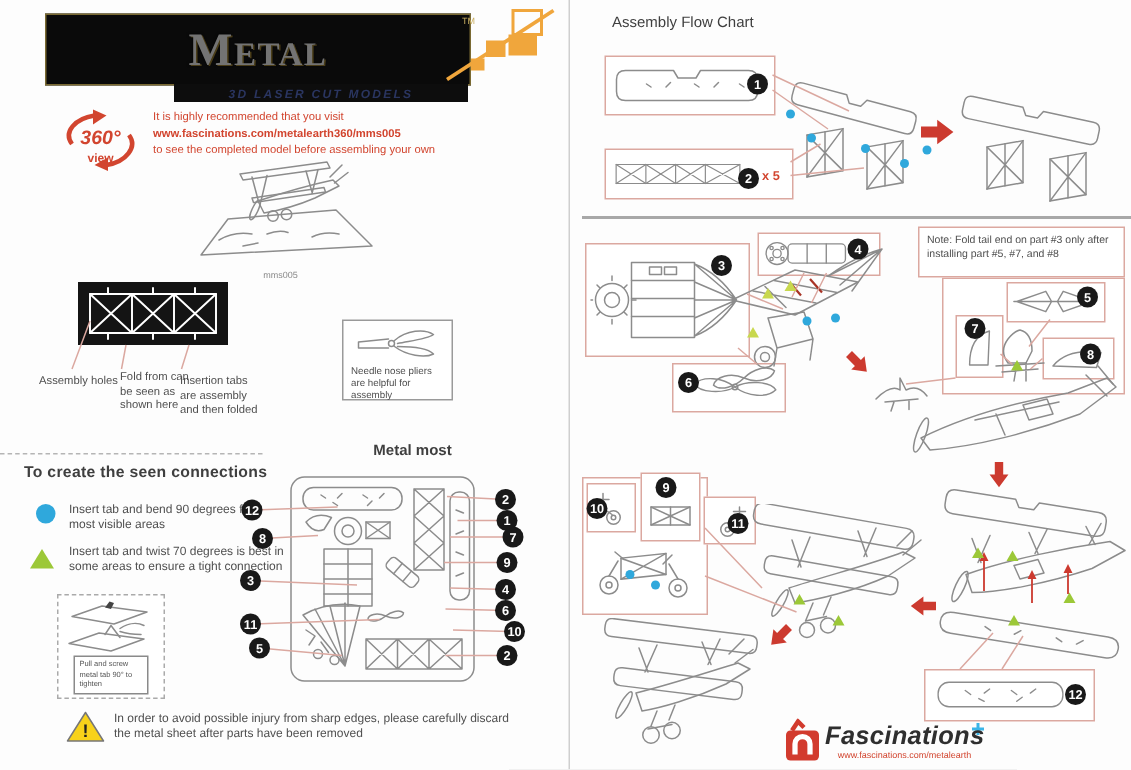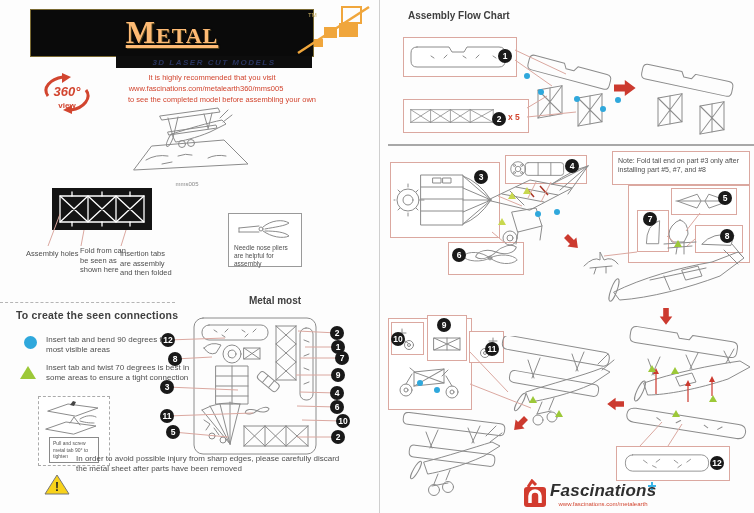--- a/index.html
+++ b/index.html
@@ -10,28 +10,28 @@
          font-size:8.5px;font-weight:700;line-height:14px;text-align:center;z-index:6;}
   .pbox{position:absolute;border:1px solid #dba8a0;background:#fff;z-index:1;}
   .gbox{position:absolute;border:1px solid #9a9a9a;background:#fff;z-index:1;}
   .art{position:absolute;z-index:2;}
   .ln{stroke:#8c8c8c;fill:none;stroke-width:1;stroke-linecap:round;stroke-linejoin:round;}
   .wt{stroke:#ffffff;fill:none;stroke-width:1.3;stroke-linecap:round;}
   .overlay{position:absolute;left:0;top:0;z-index:4;pointer-events:none;}
   .txt{position:absolute;z-index:3;}
   .s7{font-size:7.5px;line-height:9.5px;}
   .s8{font-size:8px;line-height:10px;}
-  .red{color:#d2452f;text-align:center;}
+  .red{color:#d2452f;}
   .divider-v{position:absolute;left:379px;top:0;width:1px;height:513px;background:#cfcfcf;}
   .divider-h{position:absolute;left:388px;top:144px;width:366px;height:2px;background:#a8a8a8;z-index:1;}
   .dash{border-top:1.5px dashed #b5b5b5;}
   .logo-main{position:absolute;left:30px;top:9px;width:282px;height:46px;background:#0a0a0a;
              border:1px solid #7a6a33;display:flex;align-items:center;justify-content:center;z-index:2;}
   .logo-text{font-family:"Liberation Serif",serif;font-variant:small-caps;font-weight:700;font-size:31px;
-             color:#fdba74;text-shadow:1px 1px 0 #4a3d18,0 0 2px #000;letter-spacing:1px;text-decoration:underline;}
+             color:#737373;text-shadow:1px 1px 0 #4a3d18,0 0 2px #000;letter-spacing:1px;}
   .logo-sub{position:absolute;left:116px;top:56px;width:196px;height:12px;background:#0d0d0d;color:#2a3560;
             font-size:8px;font-weight:700;font-style:italic;letter-spacing:1.5px;display:flex;
             align-items:center;justify-content:center;z-index:2;}
   .tm{position:absolute;left:308px;top:12px;font-size:6px;color:#c9af62;z-index:3;}
   .tipbox{position:absolute;border:1px solid #8a8a8a;background:#fff;font-size:5px;line-height:6.5px;
           padding:2px 3px;color:#555;z-index:3;}
   .bullet-circle{position:absolute;width:13px;height:13px;border-radius:50%;background:#2fa8dc;z-index:2;}
   .bullet-tri{position:absolute;width:0;height:0;border-left:8px solid transparent;
               border-right:8px solid transparent;border-bottom:13px solid #9cc838;z-index:2;}
   .h-title{position:absolute;color:#3f3f3f;font-weight:700;z-index:3;}
@@ -61,21 +61,21 @@
   <div>
     <svg class="art" style="left:38px;top:70px" width="58" height="46" viewBox="0 0 58 46">
       <path d="M10,26 C4,18 12,9 25,7" stroke="#d2452f" stroke-width="3" fill="none"></path>
       <polygon points="24,3 33,7 24,13" fill="#d2452f"></polygon>
       <path d="M48,20 C54,28 46,38 33,40" stroke="#d2452f" stroke-width="3" fill="none"></path>
       <polygon points="34,35 25,40 34,44" fill="#d2452f"></polygon>
       <text x="29" y="26" text-anchor="middle" font-size="13" font-weight="bold" font-style="italic" fill="#d2452f">360°</text>
       <text x="29" y="38" text-anchor="middle" font-size="8" font-weight="bold" fill="#d2452f">view</text>
     </svg>
     <div class="txt s7 red" style="left:102px;top:73px;width:220px">It is highly recommended that you visit</div>
-    <div class="txt s7 red" style="left:91px;top:84px;width:230px;font-weight:400">www.fascinations.com/metalearth360/mms005</div>
+    <div class="txt s7 red" style="left:102px;top:84px;width:230px;font-weight:700">www.fascinations.com/metalearth360/mms005</div>
     <div class="txt s7 red" style="left:102px;top:95px;width:240px">to see the completed model before assembling your own</div>
   </div>
 
   <div>
     <svg class="art" style="left:112px;top:98px" width="150" height="82" viewBox="0 0 150 82">
       <path class="ln" d="M40,48 L112,42 L136,66 L22,72 Z"></path>
       <path class="ln" d="M34,62 q10,-6 22,-4 M96,60 q8,-4 18,-2 M50,66 l10,-2 M66,58 q8,-3 14,-1"></path>
       <path class="ln" d="M48,18 L106,10 L108,14 L50,22 Z"></path>
       <path class="ln" d="M56,34 L104,27 L105,30 L57,37 Z"></path>
       <path class="ln" d="M56,20 L60,35 M66,19 L62,36 M92,16 L96,30 M100,15 L96,31"></path>
@@ -173,25 +173,25 @@
     <div class="badge" style="left:330px;top:400px">6</div>
     <div class="badge" style="left:336px;top:414px">10</div>
     <div class="badge" style="left:331px;top:430px">2</div>
   </div>
 
   <div>
     <svg class="art" style="left:44px;top:473px" width="26" height="22" viewBox="0 0 26 22">
       <polygon points="13,2 25,21 1,21" fill="#f8d21a" stroke="#777" stroke-width="1" stroke-linejoin="round"></polygon>
       <text x="13" y="18" text-anchor="middle" font-size="12" font-weight="bold" fill="#222">!</text>
     </svg>
-    <div class="txt s8" style="left:76px;top:454px;width:268px">In order to avoid possible injury from sharp edges, please carefully discard the metal sheet after parts have been removed</div>
-  </div>
-
-  <div>
-    <div class="h-title" style="left:408px;top:10px;font-size:10px;font-weight:700">Assembly Flow Chart</div>
+    <div class="txt s8" style="left:76px;top:474px;width:268px">In order to avoid possible injury from sharp edges, please carefully discard the metal sheet after parts have been removed</div>
+  </div>
+
+  <div>
+    <div class="h-title" style="left:408px;top:10px;font-size:10px;font-weight:400">Assembly Flow Chart</div>
 
     <div class="pbox" style="left:403px;top:37px;width:112px;height:38px">
       <svg class="abs" style="left:3px;top:4px" width="104" height="30" viewBox="0 0 104 30">
         <path class="ln" d="M10,5 h32 l3,5 h12 l3,-5 h32 q6,0 6,6 v8 q0,6 -6,6 h-82 q-6,0 -6,-6 v-8 q0,-6 6,-6 z"></path>
         <path class="ln" d="M24,14 l3,2 M40,13 l-3,3 M56,14 l3,2 M72,13 l-3,3 M86,14 l3,2"></path>
       </svg>
     </div>
     <div class="pbox" style="left:403px;top:99px;width:124px;height:32px">
       <svg class="abs" style="left:2px;top:1px" width="92" height="30" viewBox="0 0 116 30">
         <path class="ln" d="M6,7 h104 M6,23 h104 M6,7 v16 M31,7 v16 M56,7 v16 M81,7 v16 M110,7 v16"></path>

